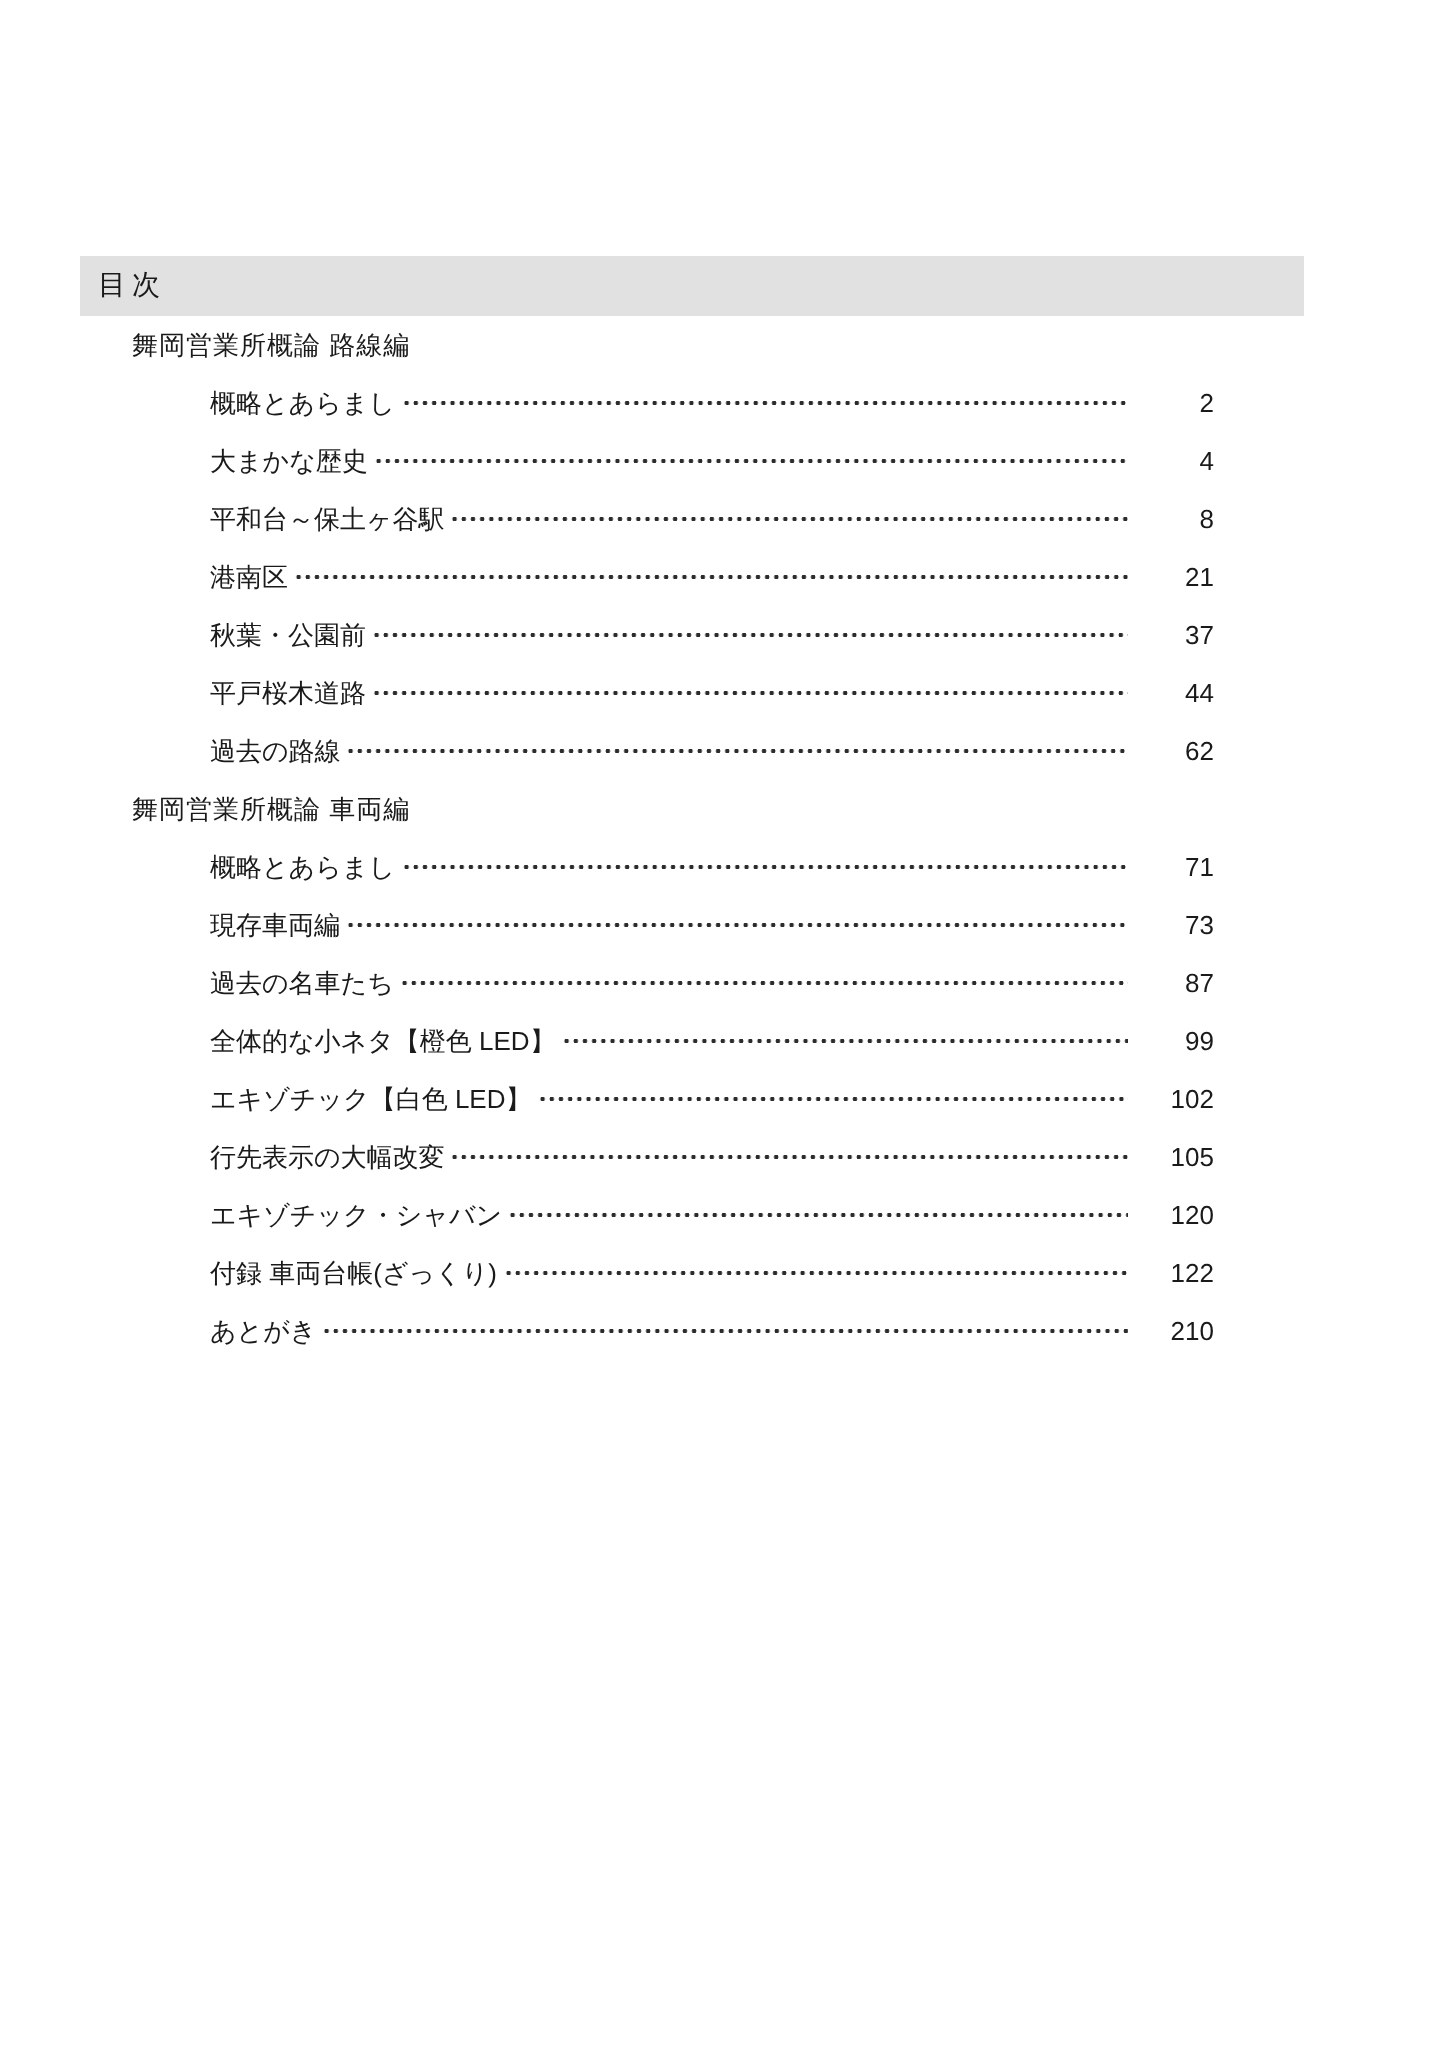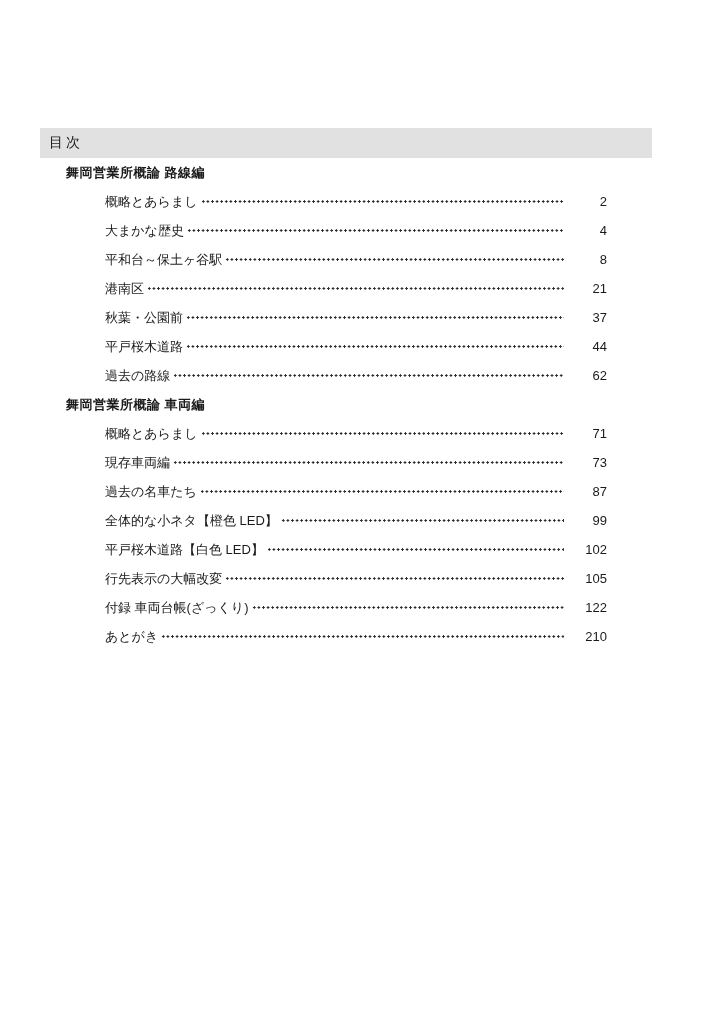--- a/index.html
+++ b/index.html
@@ -38,21 +38,20 @@
   }
   .trow {
     height: 29px;
     display: flex;
     align-items: center;
     font-size: 13px;
     white-space: nowrap;
   }
   .heading-row {
     letter-spacing: 0.5px;
-    font-weight: bold;
   }
   .entry-row {
     padding-left: 39px;
   }
   .label {
     flex: 0 0 auto;
   }
   .leader {
     flex: 1 1 auto;
     height: 13px;
@@ -146,28 +145,33 @@
       <span class="label">過去の名車たち</span>
       <span class="leader"></span>
       <span class="pagenum">87</span>
     </div>
     <div class="trow entry-row">
       <span class="label">全体的な小ネタ【橙色 LED】</span>
       <span class="leader"></span>
       <span class="pagenum">99</span>
     </div>
     <div class="trow entry-row">
-      <span class="label">平戸桜木道路【白色 LED】</span>
+      <span class="label">エキゾチック【白色 LED】</span>
       <span class="leader"></span>
       <span class="pagenum">102</span>
     </div>
     <div class="trow entry-row">
       <span class="label">行先表示の大幅改変</span>
       <span class="leader"></span>
       <span class="pagenum">105</span>
+    </div>
+    <div class="trow entry-row">
+      <span class="label">エキゾチック・シャバン</span>
+      <span class="leader"></span>
+      <span class="pagenum">120</span>
     </div>
     <div class="trow entry-row">
       <span class="label">付録 車両台帳(ざっくり)</span>
       <span class="leader"></span>
       <span class="pagenum">122</span>
     </div>
     <div class="trow entry-row">
       <span class="label">あとがき</span>
       <span class="leader"></span>
       <span class="pagenum">210</span>

